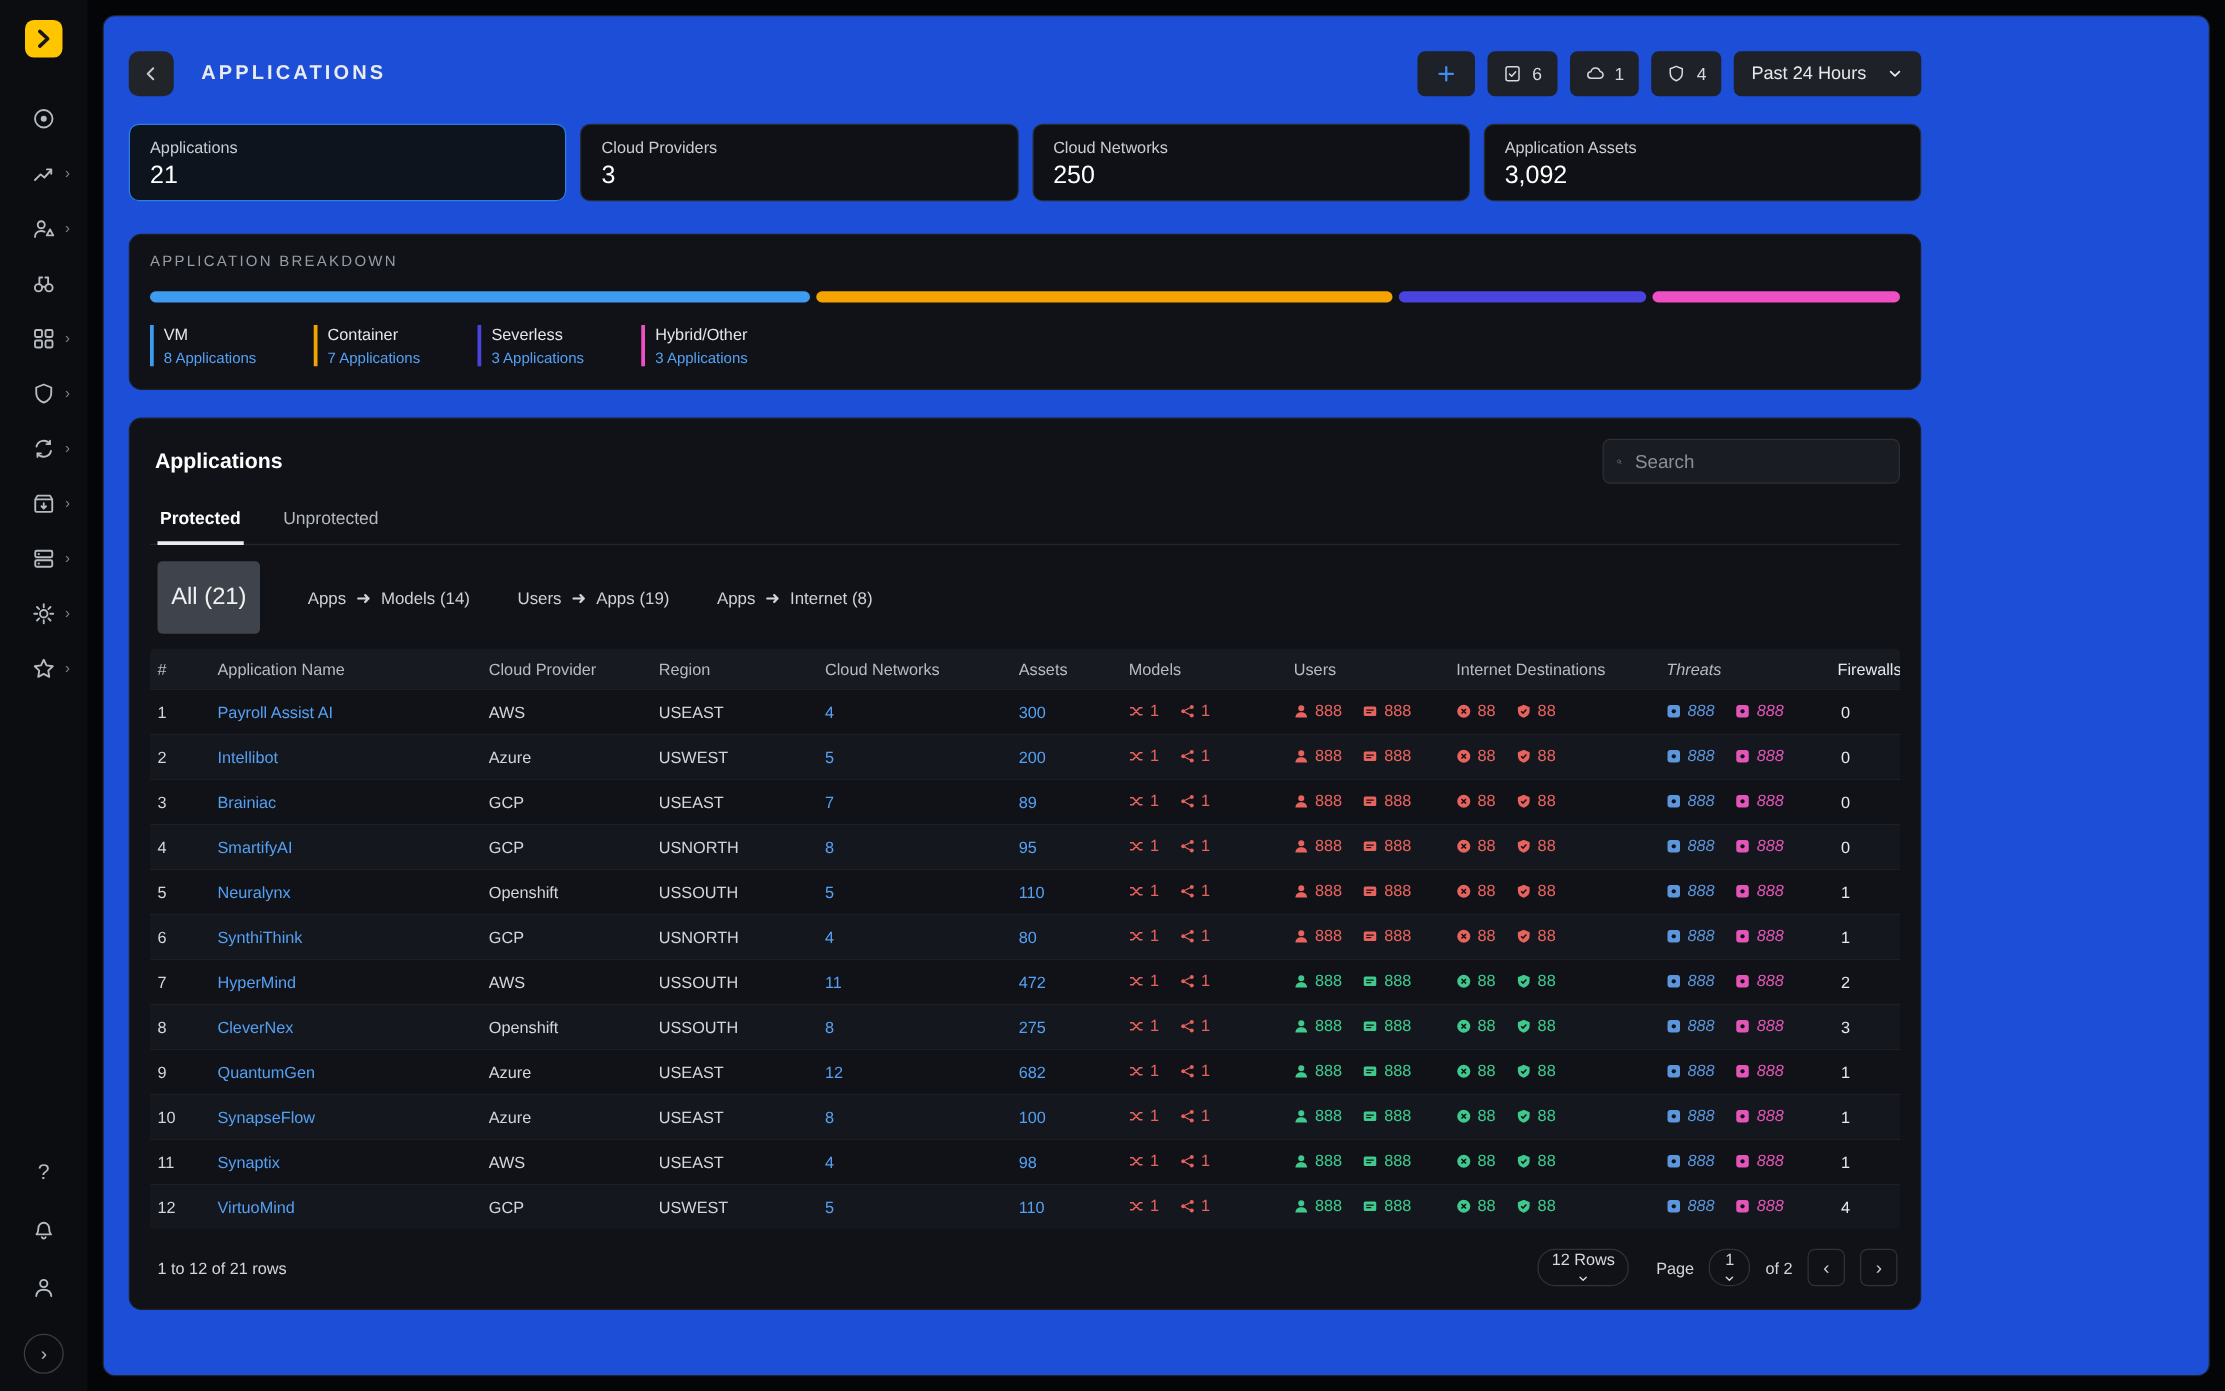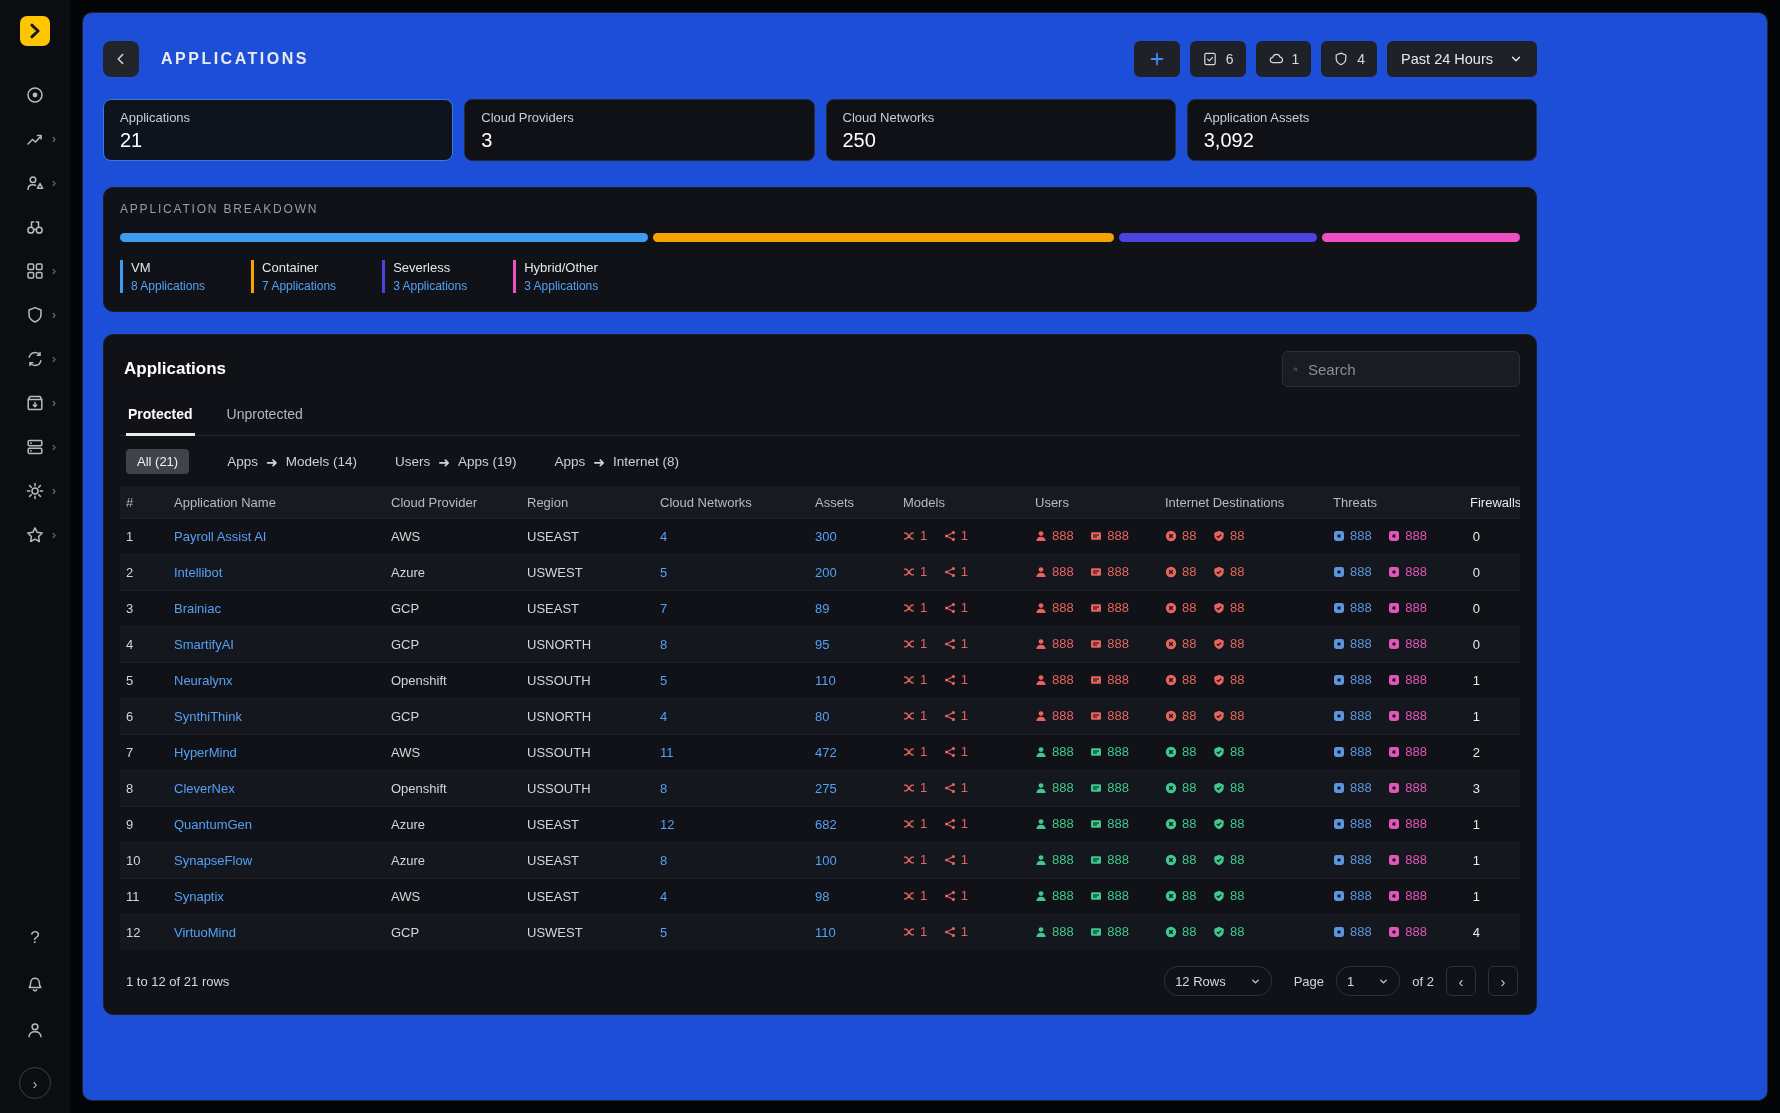--- a/index.html
+++ b/index.html
@@ -59,54 +59,54 @@
   .apps-title{font-size:17px;font-weight:700;color:#ffffff;margin-left:4px;}
   .search{margin-left:auto;width:238px;height:36px;background:#191c22;border:1px solid #2c2f36;border-radius:6px;
     display:flex;align-items:center;padding:0 10px;gap:8px;box-sizing:border-box;}
   .search input{flex:1;background:transparent;border:0;outline:none;color:#d6d9dd;font-size:15px;
     font-family:"Liberation Sans","DejaVu Sans",sans-serif;}
   .search input::placeholder{color:#8b9098;}
   .tabs{display:flex;gap:30px;margin-top:8px;border-bottom:1px solid #23262d;padding:0 6px;}
   .tab{padding:11px 2px;font-size:14px;color:#b4b8bf;cursor:pointer;border-bottom:3px solid transparent;margin-bottom:-1px;}
   .tab.active{color:#ffffff;font-weight:700;border-bottom-color:#e9ebee;}
   .filters{display:flex;align-items:center;gap:38px;margin:13px 6px 12px;}
-  .pill{background:#3f434b;color:#f0f1f3;font-size:13px;padding:5px 11px;border-radius:4px;cursor:pointer;}
+  .pill{background:#3f434b;color:#f0f1f3;font-size:19px;padding:18px 11px;border-radius:4px;cursor:pointer;}
   .filter{font-size:13.5px;color:#cdd0d5;display:flex;align-items:center;gap:8px;cursor:pointer;}
   .farrow{color:#d0d3d8;font-size:14px;}
   
   .thead{display:flex;align-items:center;height:32px;background:#171a20;font-size:13px;color:#b7bbc2;border-radius:4px 4px 0 0;}
   .trow{display:flex;align-items:center;height:35px;font-size:13px;color:#d3d6da;border-top:1px solid #1c1f25;cursor:pointer;}
   .tbody .trow:nth-child(even){background:#14171d;}
   .c{padding-left:6px;box-sizing:border-box;white-space:nowrap;overflow:hidden;}
   .c-num{width:48px;}
   .c-name{width:217px;}
   .c-provider{width:136px;}
   .c-region{width:133px;}
   .c-networks{width:155px;}
   .c-assets{width:88px;}
   .c-models{width:132px;}
   .c-users{width:130px;}
   .c-internet{width:168px;}
-  .c-threats{width:137px;}
+  .c-threats{width:137px;font-style:italic;}
   .c-firewalls{flex:1;text-align:right;padding-right:40px;color:#e7e9ec;}
   .thead .c-firewalls{padding-right:4px;}
   .lnk{color:#55a0f2;cursor:pointer;}
   .stat{display:inline-flex;align-items:center;gap:5px;}
   .stat + .stat{margin-left:13px;}
   .ic{width:12px;height:12px;}
   .red{color:#e8635d;}
   .tblue{color:#5c96dd;}
   .tpink{color:#e455b8;}
   .trow.alert .st{color:#e8635d;}
   .trow.ok .st{color:#3fc98d;}
   
   .pagination{display:flex;align-items:center;margin-top:8px;padding:8px 2px 8px 6px;font-size:13px;color:#d3d6da;}
   .pag-right{margin-left:auto;display:flex;align-items:center;gap:12px;}
-  .select{height:30px;border:1px solid #2e323a;border-radius:14px;display:flex;align-items:center;gap:24px;
-    padding:0 10px;cursor:pointer;color:#d6d9dd;box-sizing:border-box;}
+  .select{height:30px;border:1px solid #2e323a;border-radius:14px;display:flex;align-items:center;gap:3px;
+    padding:0 10px;cursor:pointer;color:#d6d9dd;box-sizing:border-box;flex-direction:column;}
   .pg-btn{width:30px;height:30px;border:1px solid #2e323a;border-radius:6px;display:flex;align-items:center;
     justify-content:center;color:#c7cbd1;font-size:15px;cursor:pointer;box-sizing:border-box;}
   .pag-label{margin-left:10px;}
 </style>
 </head>
 <body>
 
 <div class="sidebar">
   <div class="logo">
     <svg width="18" height="18" viewBox="0 0 20 20">

